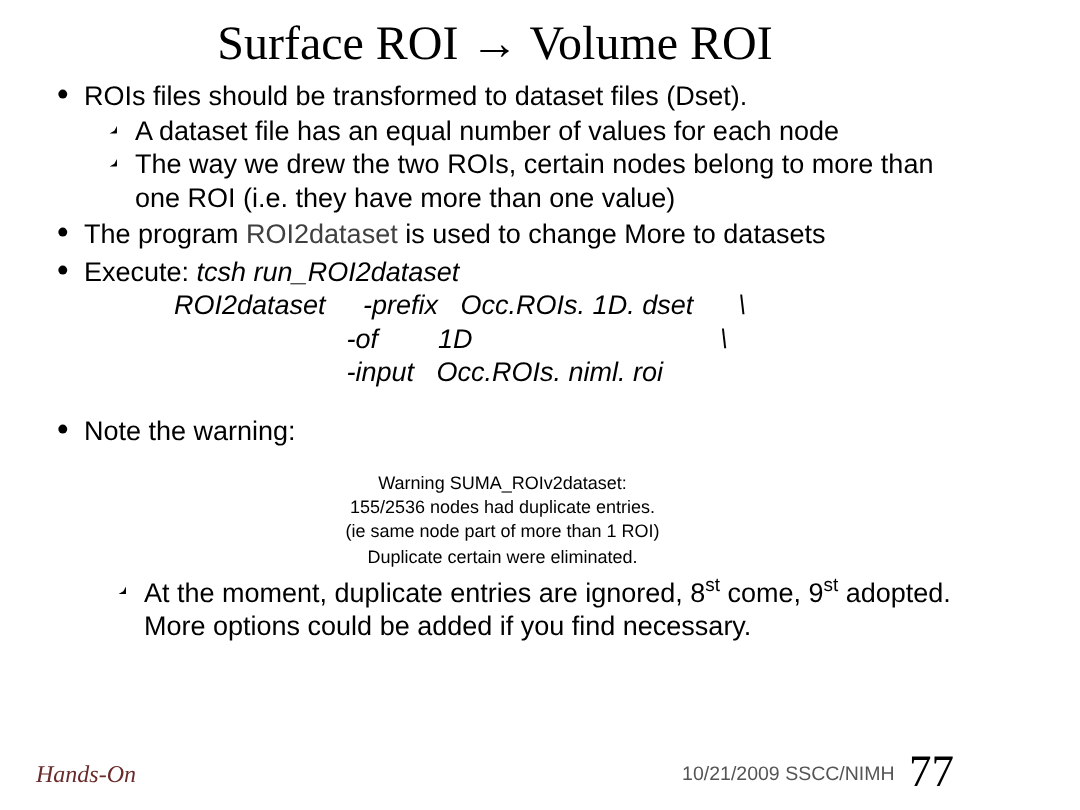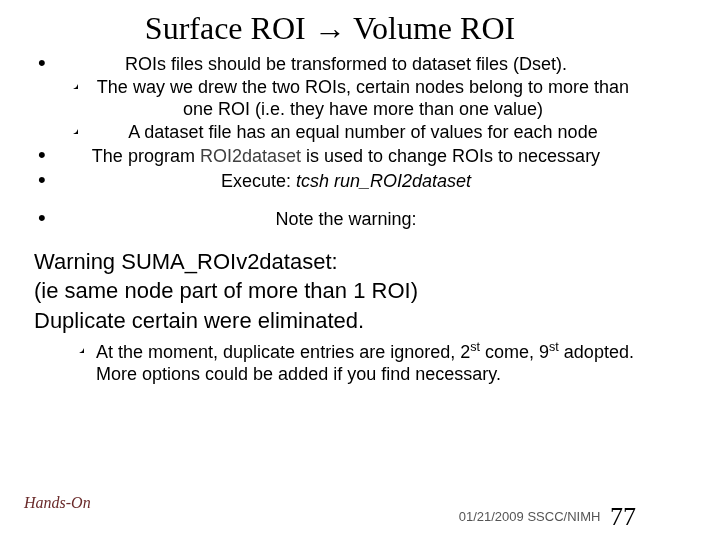--- a/index.html
+++ b/index.html
@@ -30,21 +30,20 @@
     list-style: none;
     padding-left: 18px;
     margin: 0;
     font-size: 18px;
     line-height: 1.25;
   }
   ul.top > li {
     position: relative;
     padding-left: 14px;
     margin-bottom: 2px;
-    text-align: center;
   }
   ul.top > li::before {
     content: "•";
     position: absolute;
     left: -4px;
     top: -4px;
     font-size: 22px;
   }
   ul.sub {
     list-style: none;
@@ -71,43 +70,44 @@
   .codeblock {
     font-family: Arial, Helvetica, sans-serif;
     font-style: italic;
     white-space: pre;
     padding-left: 60px;
     font-size: 18px;
     line-height: 1.25;
   }
   .notespc { height: 14px; }
   .warnblock {
-    font-size: 22px;
+    font-size: 12px;
     line-height: 1.35;
     margin: 16px 0 4px 10px;
+    text-align: center;
   }
   .footer-left {
     position: absolute;
     left: 24px;
-    bottom: 28px;
+    bottom: 14px;
     font-family: "Times New Roman", Times, serif;
     font-style: italic;
     color: #6a2a2a;
     font-size: 16px;
   }
   .footer-right {
     position: absolute;
     right: 24px;
     bottom: 8px;
     font-size: 13px;
     color: #555;
   }
   .footer-right .pg {
     font-family: "Times New Roman", Times, serif;
-    font-size: 26px;
+    font-size: 30px;
     color: #000;
     padding-left: 6px;
     vertical-align: -4px;
   }
   .supnote { font-size: 0.7em; vertical-align: super; }
 </style>
 </head>
 <body>
 
 <div class="slide">
@@ -115,55 +115,59 @@
   <h1 class="title">
     <span>Surface ROI</span>
     <span> → </span>
     <span>Volume ROI</span>
   </h1>
 
   <ul class="top">
     <li>
       <span>ROIs files should be transformed to dataset files (Dset).</span>
       <ul class="sub">
+        <li><span>A dataset file has an equal number of values for each node</span></li>
         <li><span>The way we drew the two ROIs, certain nodes belong to more than one ROI (i.e. they have more than one value)</span></li>
-        <li><span>A dataset file has an equal number of values for each node</span></li>
       </ul>
     </li>
     <li>
-      <span>The program </span><span class="highlight">ROI2dataset</span><span> is used to change ROIs to necessary</span>
+      <span>The program </span><span class="highlight">ROI2dataset</span><span> is used to change More to datasets</span>
     </li>
     <li>
       <span>Execute: </span><span class="italic">tcsh run_ROI2dataset</span>
+      <div class="codeblock"><span>ROI2dataset     -prefix   Occ.ROIs. 1D. dset      \</span>
+<span>                       -of        1D                                 \</span>
+<span>                       -input   Occ.ROIs. niml. roi</span></div>
     </li>
   </ul>
 
   <div class="notespc"></div>
 
   <ul class="top">
     <li>
       <span>Note the warning:</span>
     </li>
   </ul>
 
   <div class="warnblock">
     <div>Warning SUMA_ROIv2dataset:</div>
+    <div> 155/2536 nodes had duplicate entries.</div>
     <div>(ie same node part of more than 1 ROI)</div>
     <div>Duplicate certain were eliminated.</div>
   </div>
 
   <ul class="top" style="padding-left:38px;">
     <ul class="sub">
       <li>
-        <span>At the moment, duplicate entries are ignored, 2</span><span class="supnote">st</span><span> come, 9</span><span class="supnote">st</span><span> adopted. More options could be added if you find necessary.</span>
+        <span>At the moment, duplicate entries are ignored, 8</span><span class="supnote">st</span><span> come, 9</span><span class="supnote">st</span><span> adopted. More options could be added if you find necessary.</span>
       </li>
     </ul>
   </ul>
 
   <div class="footer-left">Hands-On</div>
   <div class="footer-right">
-    <span>01/21/2009</span>
+    <span>10/21/2009</span>
     <span> </span>
     <span>SSCC/NIMH</span>
     <span class="pg">77</span>
   </div>
 
 </div>
 
 </body></html>

